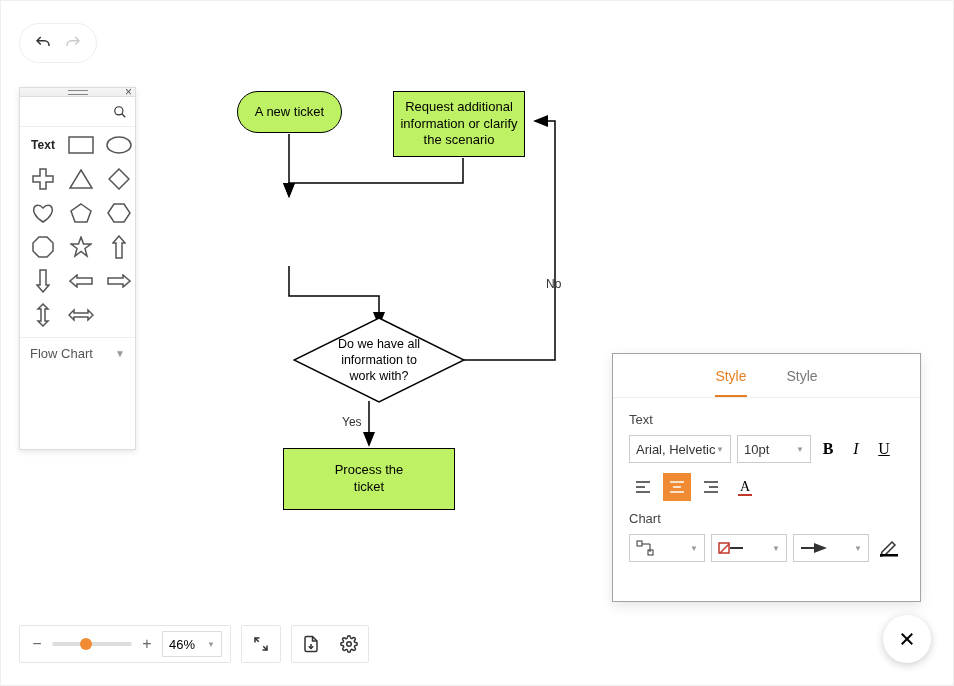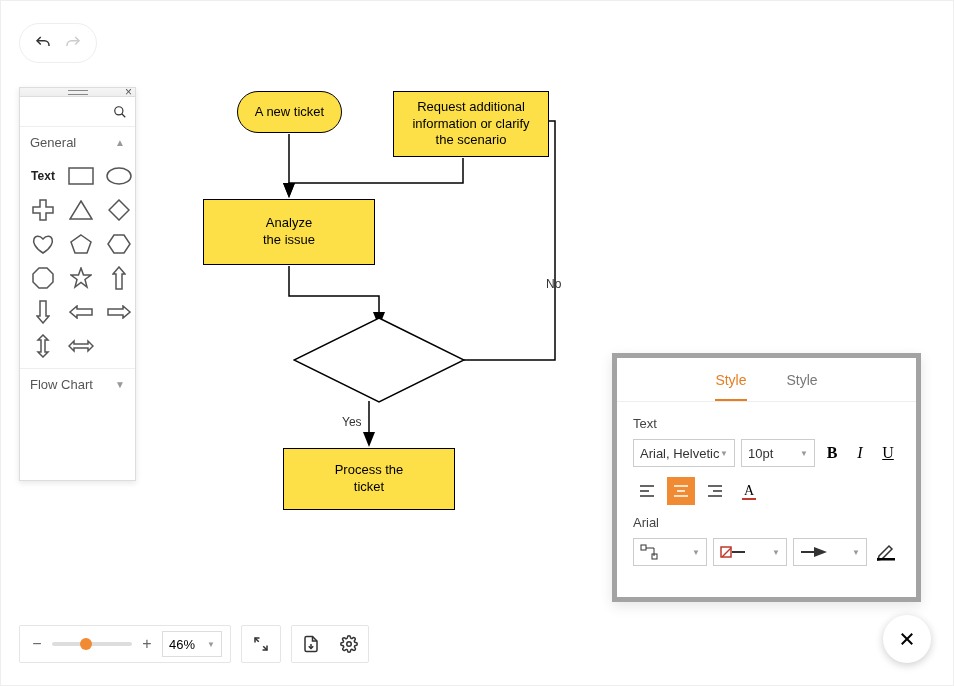--- a/index.html
+++ b/index.html
@@ -20,29 +20,29 @@
 .search-icon { width: 14px; height: 14px; color: #333; }
 .section-header { display: flex; align-items: center; justify-content: space-between; padding: 8px 10px; color: #555; cursor: pointer; }
 .section-header .chev { color: #999; font-size: 10px; }
 .shapes-grid { padding: 6px 8px 10px; display: grid; grid-template-columns: repeat(3, 1fr); gap: 10px 8px; }
 .shape-cell { width: 30px; height: 24px; display: flex; align-items: center; justify-content: center; cursor: pointer; }
 .shape-cell.textlabel { font-weight: bold; font-size: 12px; color: #222; }
 .shape-cell svg { stroke: #555; fill: none; stroke-width: 1.5; }
 
 
 .canvas { position: absolute; left: 140px; top: 70px; right: 0; bottom: 70px; }
-.node { position: absolute; border: 1.5px solid #000; background: #fde047; display: flex; align-items: center; justify-content: center; text-align: center; font-size: 13px; line-height: 1.3; padding: 4px; }
+.node { position: absolute; border: 1.5px solid #000; background: #bef264; display: flex; align-items: center; justify-content: center; text-align: center; font-size: 13px; line-height: 1.3; padding: 4px; }
 .node-rounded { border-radius: 22px; }
 .node-diamond { border: none; background: transparent; }
 .diamond-shape { position: absolute; inset: 0; }
 .diamond-text { position: relative; z-index: 2; }
 .edge-label { position: absolute; font-size: 12px; color: #333; }
 
 
-.props-panel { position: absolute; bottom: 83px; right: 32px; width: 309px; height: 249px; border: 5px solid #a3a3a3; background: #fff; box-shadow: 0 4px 12px rgba(0,0,0,0.1); margin-left: 44px; }
+.props-panel { position: absolute; bottom: 83px; right: 32px; width: 309px; height: 249px; border: 1px solid #a3a3a3; background: #fff; box-shadow: 0 4px 12px rgba(0,0,0,0.1); margin-left: 44px; }
 .props-tabs { display: flex; justify-content: center; gap: 40px; padding-top: 14px; height: 44px; border-bottom: 1px solid #eee; }
 .props-tab { font-size: 14px; color: #777; cursor: pointer; padding-bottom: 10px; }
 .props-tab.active { color: #e67e22; border-bottom: 2px solid #e67e22; font-weight: 500; }
 .props-body { padding: 14px 16px; }
 .section-label { font-size: 13px; color: #444; margin-bottom: 8px; }
 .row { display: flex; align-items: center; gap: 6px; margin-bottom: 10px; }
 .select-box { border: 1px solid #ccc; height: 28px; display: flex; align-items: center; justify-content: space-between; padding: 0 6px; font-size: 13px; color: #333; cursor: pointer; background: #fff; }
 .select-box .caret { color: #999; font-size: 8px; }
 .font-select { width: 102px; }
 .size-select { width: 74px; padding-left: 6px; }
@@ -96,24 +96,20 @@
     <div class="panel-close">×</div>
   </div>
   <div class="search-row">
     <div class="search-icon">
       <svg width="14" height="14" viewBox="0 0 24 24" fill="none" stroke="currentColor" stroke-width="2">
           <circle cx="10" cy="10" r="7"></circle>
           <line x1="21" y1="21" x2="15" y2="15"></line>
         </svg>
     </div>
   </div>
-  <div class="section-header">
-    <span>General</span>
-    <span class="chev">▲</span>
-  </div>
   <div class="shapes-grid">
     <div class="shape-cell textlabel">Text</div>
     <div class="shape-cell">
         <svg width="26" height="18">
           <rect x="1" y="1" width="24" height="16"></rect>
         </svg>
       </div>
     <div class="shape-cell">
         <svg width="26" height="18">
           <ellipse cx="13" cy="9" rx="12" ry="8"></ellipse>
@@ -213,33 +209,32 @@
     <path d="M148 195 L148 225 L238 225 L238 253" fill="none" stroke="#000" stroke-width="1.5" marker-end="url(#arrow)"></path>
 
     <line x1="228" y1="330" x2="228" y2="373" stroke="#000" stroke-width="1.5" marker-end="url(#arrow)"></line>
 
     <path d="M322 289 L414 289 L414 50 L395 50" fill="none" stroke="#000" stroke-width="1.5" marker-end="url(#arrow)"></path>
   </svg>
 
   <div class="node node-rounded" style="left:96px;top:20px;width:105px;height:42px">
     <span style="white-space:pre-line">A new ticket</span>
   </div>
-  <div class="node" style="left:252px;top:20px;width:156px;height:66px">
+  <div class="node" style="left:252px;top:20px;width:132px;height:66px">
     <span style="white-space:pre-line">Request additional
 information or clarify
 the scenario</span>
-  </div>
-  <div class="node" style="left:62px;top:128px;width:172px;height:66px">
-    <span style="white-space:pre-line">Analyze
-the issue</span>
   </div>
   <div class="node node-diamond" style="left:152px;top:246px;width:172px;height:86px">
     <svg class="diamond-shape" viewBox="0 0 172 86" preserveAspectRatio="none">
         <path d="M86 1 L171 43 L86 85 L1 43 Z" fill="#fff" stroke="#000" stroke-width="1.5"></path>
       </svg>
+    <span class="diamond-text" style="white-space:pre-line;font-size:12.5px">Do we have all
+information to
+work with?</span>
   </div>
   <div class="node" style="left:142px;top:377px;width:172px;height:62px">
     <span style="white-space:pre-line">Process the
 ticket</span>
   </div>
 
   <div class="edge-label" style="left:201px;top:344px">Yes</div>
   <div class="edge-label" style="left:405px;top:206px">No</div>
 </div>
 
@@ -283,21 +278,21 @@
             <line x1="1" y1="2" x2="15" y2="2" stroke="#333" stroke-width="1.5"></line>
             <line x1="6" y1="7" x2="15" y2="7" stroke="#333" stroke-width="1.5"></line>
             <line x1="1" y1="12" x2="15" y2="12" stroke="#333" stroke-width="1.5"></line>
           </svg>
       </div>
       <div class="fontcolor-btn">
         <span style="font-family:serif;font-size:14px">A</span>
         <div style="width:14px;height:2px;background:#c0392b;margin-top:-1px"></div>
       </div>
     </div>
-    <div class="section-label" style="margin-top:8px">Arial</div>
+    <div class="section-label" style="margin-top:8px">Chart</div>
     <div class="row">
       <div class="select-box line-select">
         <span class="line-preview">
           <svg width="24" height="16">
               <rect x="1" y="1" width="5" height="5" fill="none" stroke="#333"></rect>
               <path d="M6 4 L14 4 L14 12" fill="none" stroke="#333"></path>
               <rect x="12" y="10" width="5" height="5" fill="none" stroke="#333"></rect>
             </svg>
         </span>
         <span class="caret">▼</span>

